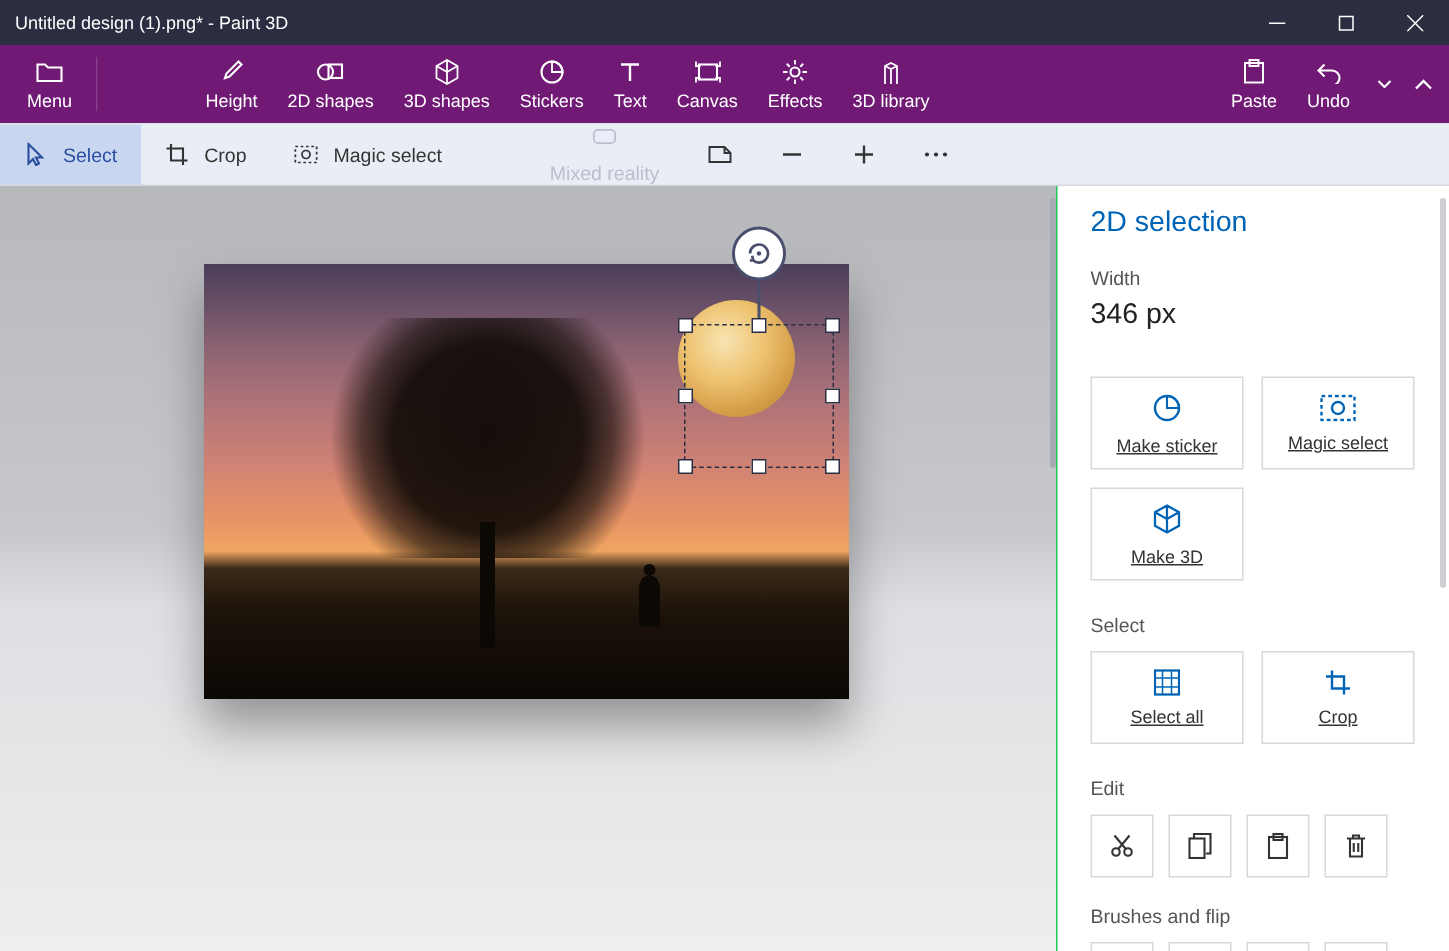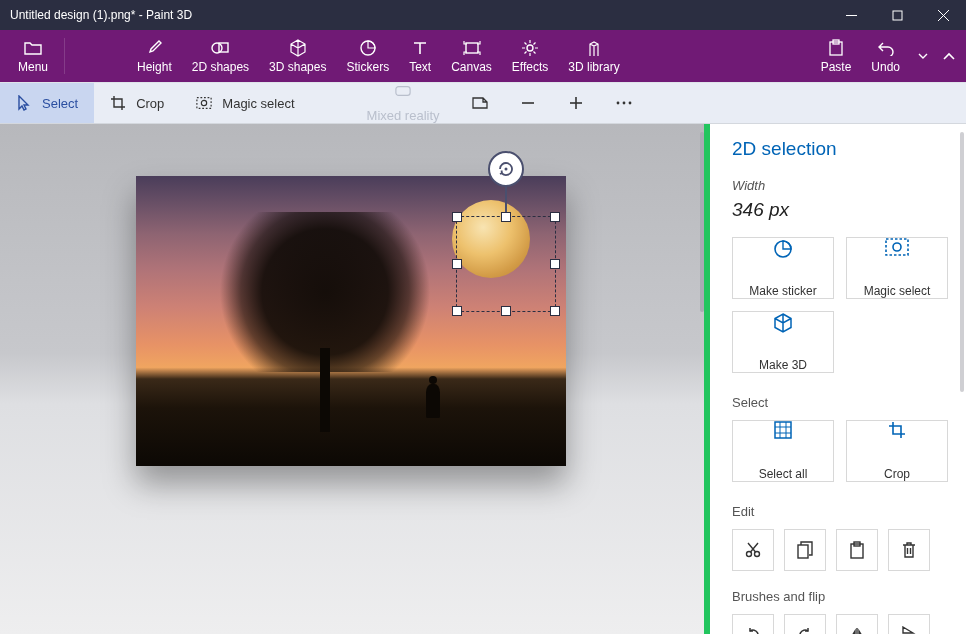--- a/index.html
+++ b/index.html
@@ -164,42 +164,42 @@
   }
   .vscroll {
     position:absolute; right:0; top:8px;
     width:4px; height:180px;
     background:#a8abb3; border-radius:2px;
   }
   
   .side-panel {
     width:262px;
     background:#fff;
-    border-left:6px solid #22c55e;
+    border-left:1px solid #22c55e;
     padding: 12px 14px 0 22px;
     overflow:hidden;
     position:relative;
     font-size: 13px;
   }
   .side-panel h2 {
     color:#0064b6;
     font-weight:400;
     font-size:19px;
     margin:2px 0 18px 0;
   }
-  .dim-row { display:flex; gap:20px; margin-bottom:16px;font-style:italic; }
+  .dim-row { display:flex; gap:20px; margin-bottom:30px; }
   .dim-col { flex:1; }
   .dim-label { font-size:13px; color:#555; }
   .dim-val { font-size:19px; color:#222; margin-top:6px; }
   .btn-grid { display:flex; gap:12px; flex-wrap:wrap; margin-bottom:22px; }
   .grid-btn {
     width:102px; height:62px;
     border:1px solid #d8d8d8;
-    display:flex; flex-direction:column; align-items:center; justify-content:space-between;
-    gap:4px; font-size:12px; color:#333;
+    display:flex; flex-direction:column; align-items:center; justify-content:center;
+    gap:4px; font-size:12px; color:#333;text-decoration:underline;
   }
   .sec-label { font-size:13px; color:#555; margin-bottom:10px; }
   .small-btn-row { display:flex; gap:10px; margin-bottom:18px; }
   .sm-btn {
     width:42px; height:42px;
     border:1px solid #d8d8d8;
     display:flex; align-items:center; justify-content:center;
   }
   .side-scroll {
     position:absolute; right:2px; top:8px;

